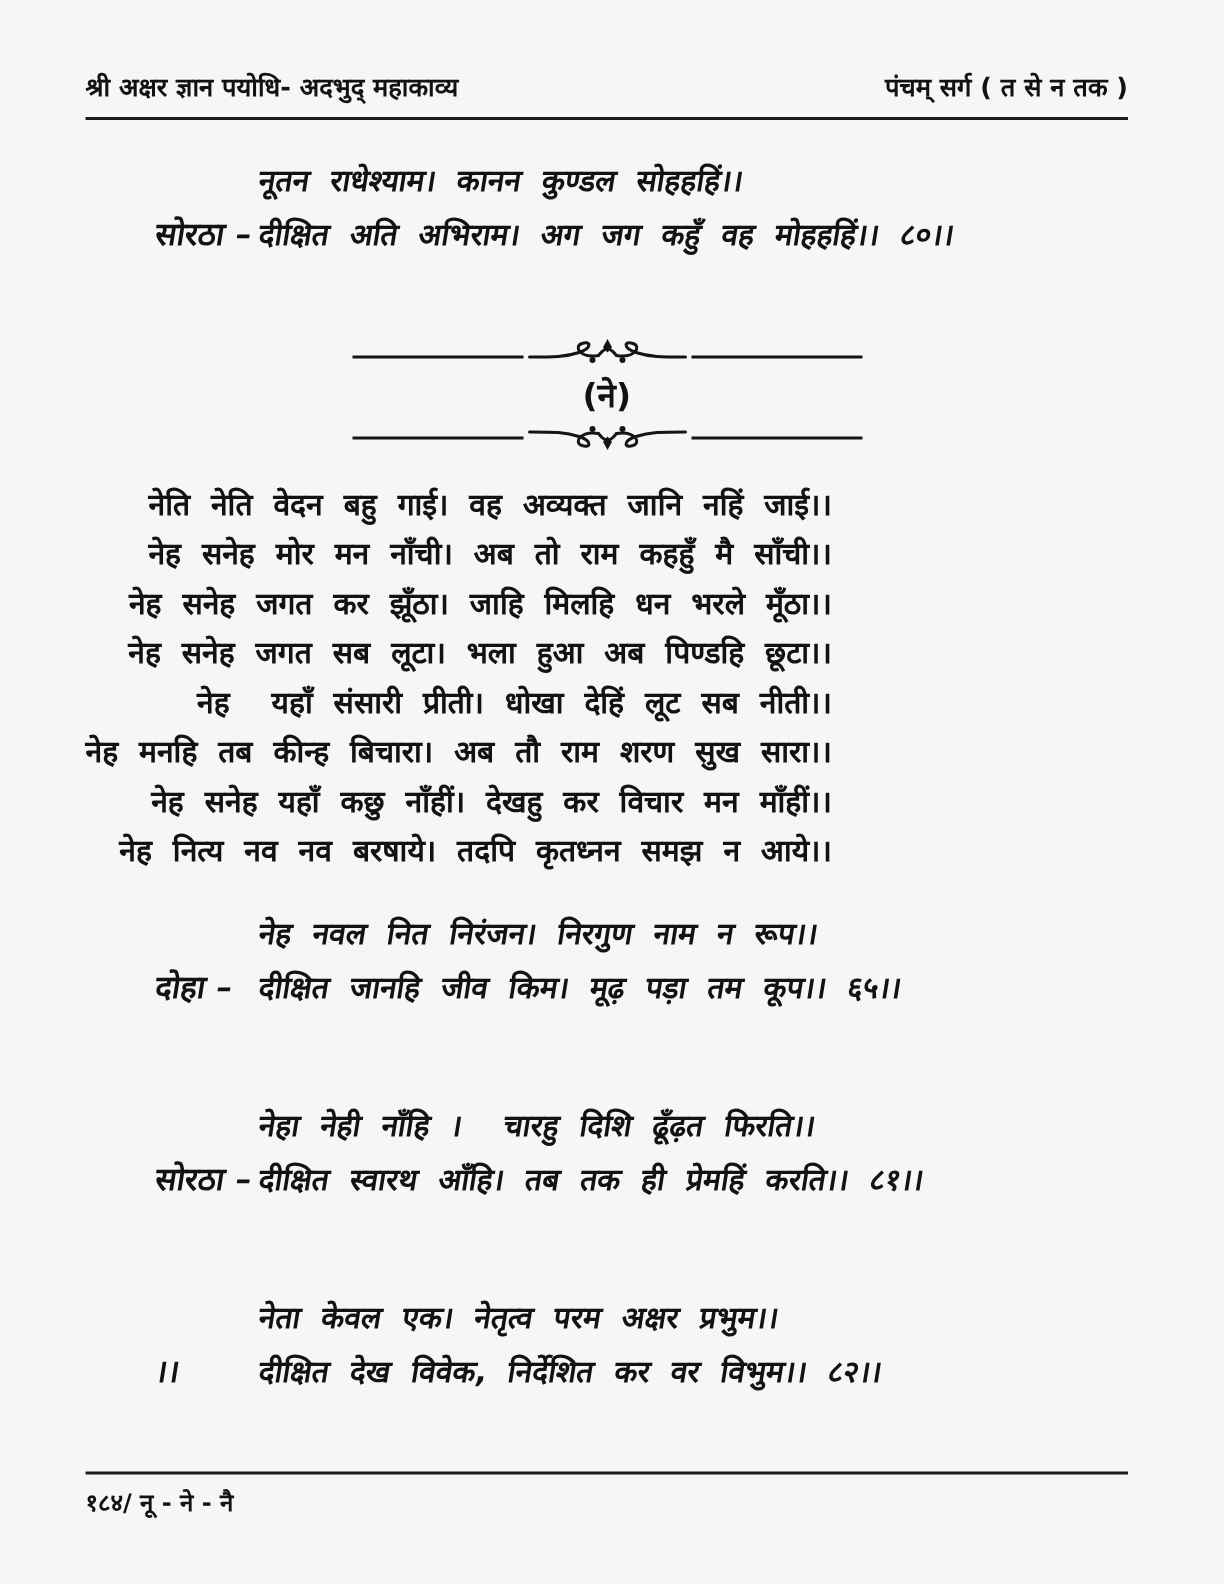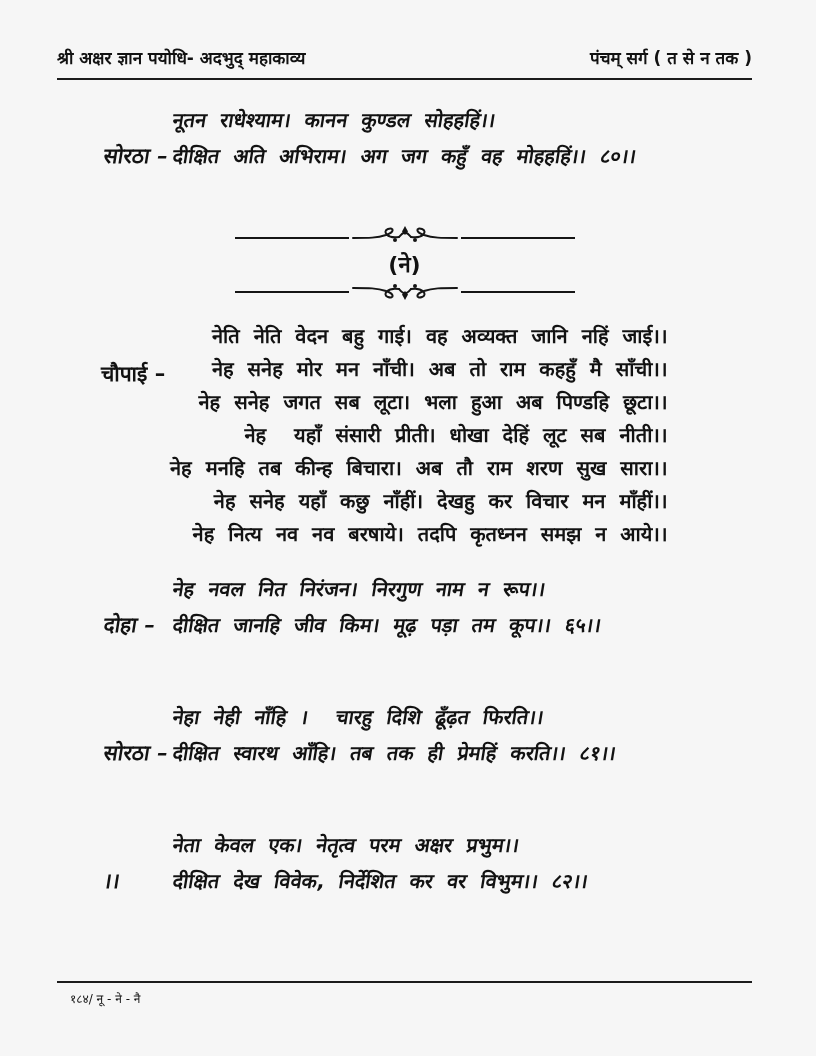--- a/index.html
+++ b/index.html
@@ -48,21 +48,21 @@
   .divider-row .h-line { flex: 1; border-top: 2px solid #151515; }
   .divider-row.flip svg { transform: scaleY(-1); }
   .divider-title {
     font-size: 22px; font-weight: bold; line-height: 30px;
   }
   .ornament { flex: none; margin: 0 2px; }
 
   
   .footer { position: absolute; left: 57px; top: 981px; width: 695px; }
   .footer-rule { border-top: 2px solid #1c1c1c; }
-  .footer-text { font-size: 12px; font-weight: normal; margin-top: 7px; white-space: pre; margin-left: 13px; }
+  .footer-text { font-size: 16px; font-weight: bold; margin-top: 7px; white-space: pre; }
 </style>
 </head>
 <body>
 
 <div class="page">
 
   <div class="header">
     <span>श्री अक्षर ज्ञान पयोधि- अदभुद् महाकाव्य</span>
     <span>पंचम् सर्ग ( त से न तक )</span>
   </div>
@@ -110,26 +110,24 @@
           <path d="M54 1 L57 6.5 L54 10 L51 6.5 Z" fill="#151515"></path>
           <circle cx="44" cy="15" r="2" fill="#151515"></circle>
           <circle cx="64" cy="15" r="2" fill="#151515"></circle>
         </svg>
       </span>
       <span class="h-line"></span>
     </div>
   </div>
 
   <div class="verse upright">
-    <div class="verse-label">
-      <span class="verse-label-inner">चौपाई –</span>
-    </div>
     <div class="verse-lines">
           <div class="verse-line"><span class="verse-line-inner">नेति नेति वेदन बहु गाई। वह अव्यक्त जानि नहिं जाई।।</span></div>
           <div class="verse-line"><span class="verse-line-inner">नेह सनेह मोर मन नाँची। अब तो राम कहहुँ मै साँची।।</span></div>
+          <div class="verse-line"><span class="verse-line-inner">नेह सनेह जगत कर झूँठा। जाहि मिलहि धन भरले मूँठा।।</span></div>
           <div class="verse-line"><span class="verse-line-inner">नेह सनेह जगत सब लूटा। भला हुआ अब पिण्डहि छूटा।।</span></div>
           <div class="verse-line"><span class="verse-line-inner">नेह  यहाँ संसारी प्रीती। धोखा देहिं लूट सब नीती।।</span></div>
           <div class="verse-line"><span class="verse-line-inner">नेह मनहि तब कीन्ह बिचारा। अब तौ राम शरण सुख सारा।।</span></div>
           <div class="verse-line"><span class="verse-line-inner">नेह सनेह यहाँ कछु नाँहीं। देखहु कर विचार मन माँहीं।।</span></div>
           <div class="verse-line"><span class="verse-line-inner">नेह नित्य नव नव बरषाये। तदपि कृतध्नन समझ न आये।।</span></div>
         </div>
   </div>
 
   <div class="verse italic">
     <div class="verse-label">

